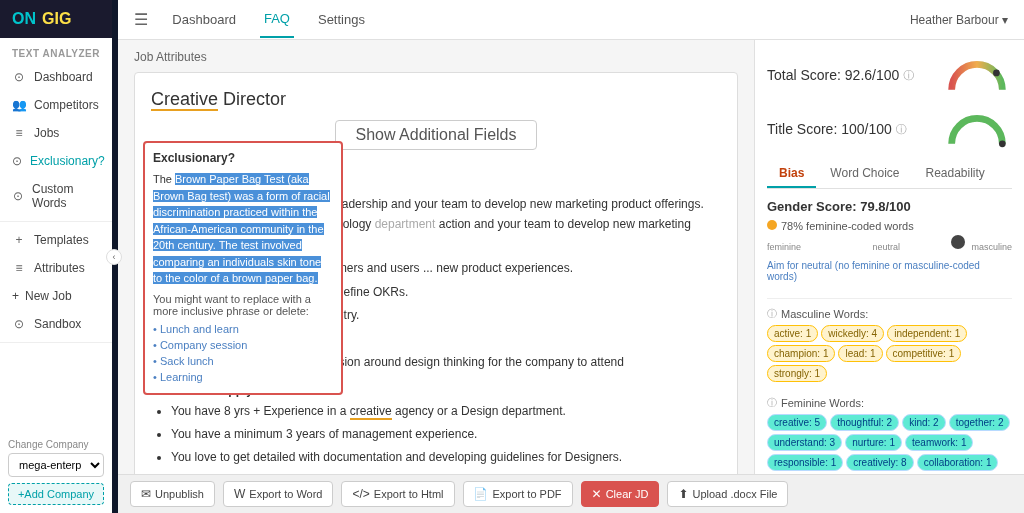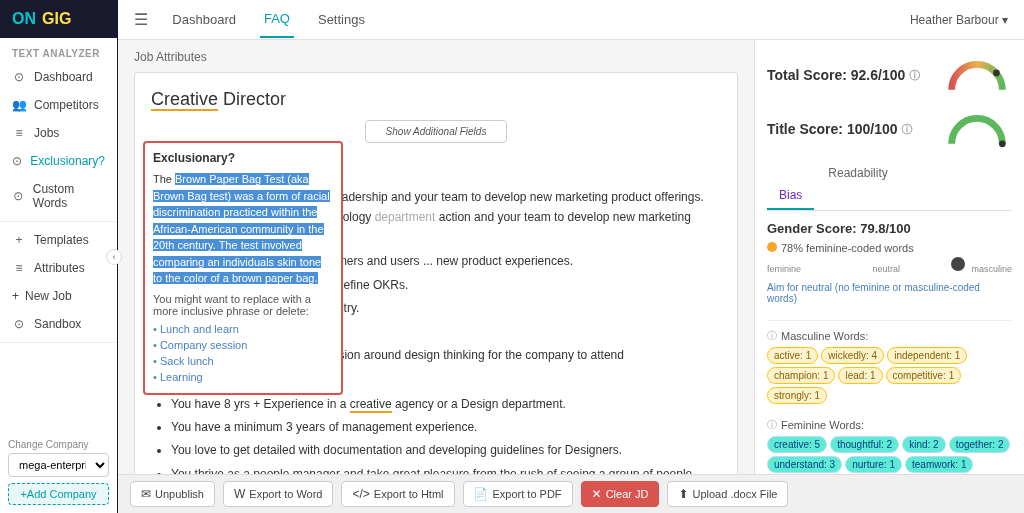--- a/index.html
+++ b/index.html
@@ -1,19 +1,19 @@
 <!DOCTYPE html>
 <html><head>
   <meta charset="utf-8">
   <style>
     * { box-sizing: border-box; margin: 0; padding: 0; }
     body { font-family: -apple-system, BlinkMacSystemFont, 'Segoe UI', sans-serif; font-size: 13px; background: #f5f5f5; display: flex; height: 513px; overflow: hidden; }
 
     
-    #sidebar { width: 118px; background: #fff; border-right: 1px solid #0f172a; display: flex; flex-direction: column; height: 100%; }
+    #sidebar { width: 118px; background: #fff; border-right: 6px solid #0f172a; display: flex; flex-direction: column; height: 100%; }
     #sidebar-logo { background: #1a1a2e; padding: 10px 12px; display: flex; align-items: center; gap: 6px; }
     .sidebar-section-label { font-size: 10px; color: #999; padding: 10px 12px 4px; text-transform: uppercase; font-weight: 600; letter-spacing: 0.5px; }
     .sidebar-item { display: flex; align-items: center; gap: 8px; padding: 7px 12px; cursor: pointer; color: #444; font-size: 12px; }
     .sidebar-item .si-icon { width: 14px; text-align: center; color: #666; font-size: 12px; }
     .sidebar-item.active { color: #00a0a8; }
     .sidebar-add-new { display: flex; align-items: center; gap: 6px; padding: 7px 12px; cursor: pointer; color: #444; font-size: 12px; }
     .sidebar-divider { border: none; border-top: 1px solid #eee; margin: 4px 0; }
     .sidebar-bottom { padding: 8px; margin-top: auto; }
     .company-select { width: 100%; font-size: 11px; padding: 4px 6px; border: 1px solid #ccc; border-radius: 4px; background: #fff; }
     .add-company-btn { display: block; text-align: center; margin-top: 6px; background: #e8f8f8; color: #00a0a8; border: 1px dashed #00a0a8; border-radius: 4px; padding: 4px; font-size: 11px; cursor: pointer; width: 100%; }
@@ -32,21 +32,21 @@
     
     #content { display: flex; flex: 1; overflow: hidden; }
 
     
     #jd-area { flex: 1; background: #f5f5f5; padding: 10px 16px; overflow-y: auto; }
     .jd-header-label { font-size: 12px; color: #666; margin-bottom: 8px; }
     .jd-card { background: #fff; border: 1px solid #ddd; border-radius: 4px; padding: 16px; position: relative; }
     .jd-title { font-size: 18px; color: #333; margin-bottom: 10px; }
     .jd-title span.underline-orange { border-bottom: 2px solid #e8a020; }
     .additional-fields-btn { display: flex; justify-content: center; margin-bottom: 12px; }
-    .additional-fields-btn button { background: #fff; border: 1px solid #ccc; border-radius: 4px; padding: 5px 20px; font-size: 10px; color: #555; cursor: pointer; font-style: italic; }
+    .additional-fields-btn button { background: #fff; border: 1px solid #ccc; border-radius: 4px; padding: 5px 20px; font-size: 16px; color: #555; cursor: pointer; }
     .toolbar-row { display: flex; align-items: center; gap: 8px; padding: 4px 0 8px; }
     .toolbar-row .t-btn { background: #fff; border: 1px solid #ccc; border-radius: 3px; padding: 2px 6px; font-size: 12px; cursor: pointer; color: #444; }
     .toolbar-row .t-sep { color: #ccc; }
 
     
     .exclusionary-popup { position: absolute; top: 68px; left: 8px; background: #fff; border: 2px solid #d9534f; border-radius: 4px; width: 200px; z-index: 20; padding: 8px; }
     .popup-title { font-size: 12px; font-weight: 600; color: #333; margin-bottom: 6px; }
     .popup-body { font-size: 11px; color: #333; line-height: 1.5; }
     .popup-body .highlighted { background: #4a90d9; color: #fff; }
     .popup-replace-text { font-size: 11px; color: #555; margin-top: 6px; margin-bottom: 4px; }
@@ -63,29 +63,29 @@
     
     #bottom-toolbar { background: #f0f0f0; border-top: 1px solid #ddd; display: flex; align-items: center; gap: 8px; padding: 6px 12px; }
     .btm-btn { display: flex; align-items: center; gap: 4px; padding: 5px 10px; border: 1px solid #ccc; border-radius: 4px; background: #fff; font-size: 11px; color: #444; cursor: pointer; }
     .btm-btn.red { background: #d9534f; color: #fff; border-color: #d9534f; }
     .btm-btn.file { background: #fff; }
     .btm-btn .icon { font-size: 12px; }
 
     
     #right-panel { width: 270px; background: #fff; border-left: 1px solid #e0e0e0; display: flex; flex-direction: column; overflow-y: auto; padding: 12px; }
     .score-section { margin-bottom: 12px; }
-    .score-title { font-size: 14px; font-weight: 700; color: #333; display: flex; align-items: center; gap: 4px; justify-content: flex-end; }
+    .score-title { font-size: 14px; font-weight: 400; color: #333; display: flex; align-items: center; gap: 4px; justify-content: flex-end; }
     .score-title .info-icon { color: #aaa; font-size: 11px; }
     .gauge-row { display: flex; align-items: center; justify-content: space-between; margin-top: 4px; }
     .gauge-canvas { width: 70px; height: 38px; position: relative; }
 
     
     .tab-row { display: flex; gap: 2px; margin-bottom: 10px; border-bottom: 1px solid #e0e0e0; }
     .tab-item { padding: 6px 12px; font-size: 12px; color: #666; cursor: pointer; border-bottom: 2px solid transparent; }
-    .tab-item.active { color: #6d28d9; border-bottom-color: #00a0a8; font-weight: 400; margin-top: 22px; }
+    .tab-item.active { color: #c2410c; border-bottom-color: #00a0a8; font-weight: 700; }
 
     .gender-score { font-size: 13px; font-weight: 600; color: #333; margin-bottom: 6px; }
     .bias-ratio { font-size: 11px; color: #555; display: flex; gap: 4px; margin-bottom: 6px; }
     .bias-ratio .dot { width: 10px; height: 10px; background: #f5a623; border-radius: 50%; display: inline-block; }
     .bar-container { height: 8px; border-radius: 4px; background: linear-gradient(to right, #d9534f 0%, #f0ad4e 40%, #5cb85c 100%); margin-bottom: 4px; position: relative; }
     .bar-marker { position: absolute; top: -3px; width: 14px; height: 14px; background: #444; border-radius: 50%; transform: translateX(-50%); }
     .bar-labels { display: flex; justify-content: space-between; font-size: 9px; color: #888; margin-bottom: 8px; }
     .aim-text { font-size: 10px; color: #4a7fc1; margin-bottom: 8px; }
 
     .words-section { margin-bottom: 8px; }
@@ -259,20 +259,21 @@
               <path d="M10,40 A30,30 0 0,1 70,40" stroke="#eee" stroke-width="8" fill="none"></path>
               <path d="M10,40 A30,30 0 0,1 70,40" stroke="#5cb85c" stroke-width="8" fill="none"></path>
               <circle cx="70" cy="40" r="4" fill="#333"></circle>
             </svg>
           </div>
         </div>
       </div>
 
       <div class="tab-row">
         <div class="tab-item active">Bias</div>
+        <div class="tab-item">Word Choice</div>
         <div class="tab-item">Readability</div>
       </div>
 
       <div class="gender-score">Gender Score: 79.8/100</div>
 
       <div class="bias-ratio">
         <span class="dot"></span>
         <span>78% feminine-coded words</span>
       </div>
 

